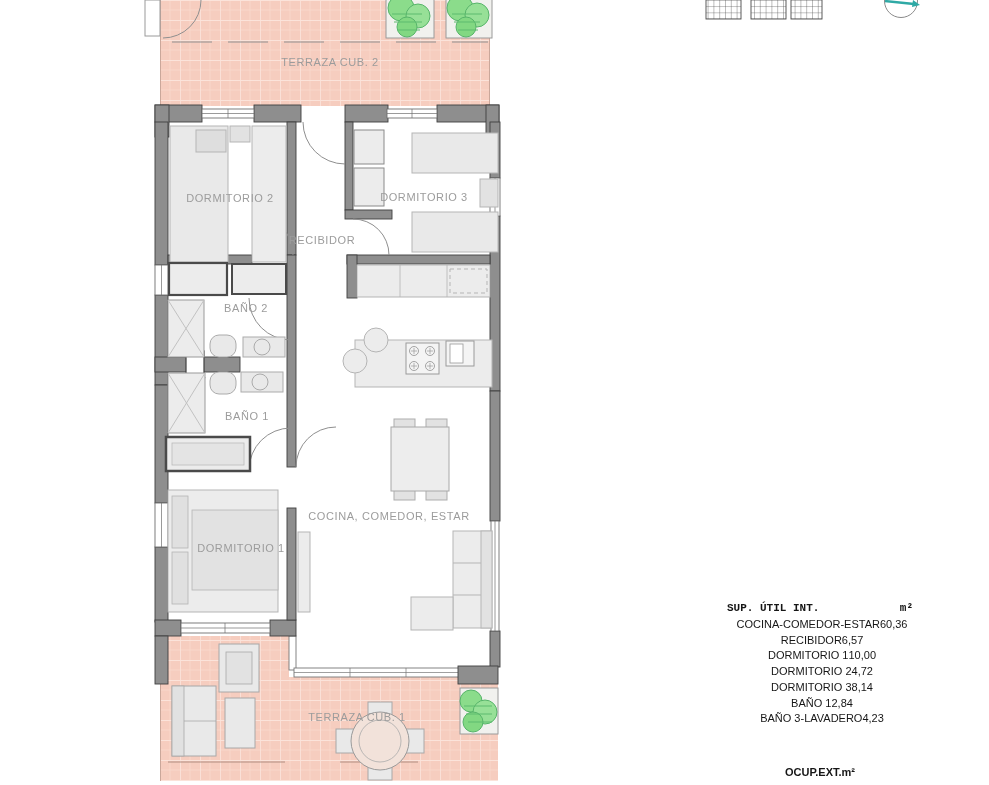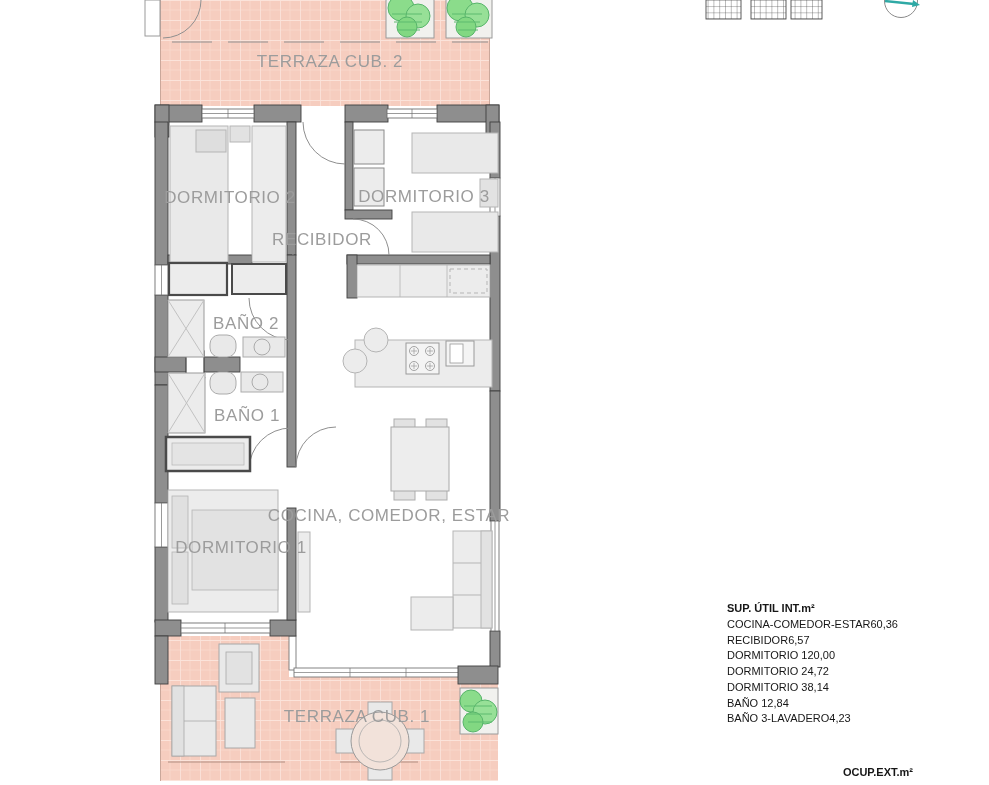--- a/index.html
+++ b/index.html
@@ -1,26 +1,26 @@
 <!DOCTYPE html>
 <html><head>
 <meta charset="utf-8">
 <style>
   html,body{margin:0;padding:0;background:#fff;}
   .canvas{position:relative;width:989px;height:785px;background:#ffffff;overflow:hidden;
           font-family:"Liberation Sans",sans-serif;}
   .plan-svg{position:absolute;left:0;top:0;}
-  .room-label{position:absolute;transform:translate(-50%,-50%);font-size:17px;color:#9c9c9c;
+  .room-label{position:absolute;transform:translate(-50%,-50%);font-size:11px;color:#9c9c9c;
               letter-spacing:0.6px;white-space:nowrap;}
   .area-table{position:absolute;left:727px;top:600px;width:190px;font-size:11px;color:#161616;}
-  .area-table .t-head{display:flex;justify-content:flex-start;font-weight:bold;line-height:16px;margin-bottom:1px;}
-  .area-table .t-row{display:flex;justify-content:flex-start;line-height:15.7px;}
+  .area-table .t-head{display:flex;justify-content:space-between;font-weight:bold;line-height:16px;margin-bottom:1px;font-family:Liberation Mono, monospace;}
+  .area-table .t-row{display:flex;justify-content:center;line-height:15.7px;}
   .t-unit{padding-right:4px;}
   .ext-table{position:absolute;left:727px;top:764px;width:190px;font-size:11px;color:#161616;}
-  .ext-table .t-head{display:flex;justify-content:flex-end;font-weight:bold;line-height:16px;}
+  .ext-table .t-head{display:flex;justify-content:center;font-weight:bold;line-height:16px;}
 </style>
 </head>
 <body>
 
 <div class="canvas">
 
   <svg class="plan-svg" width="989" height="785" viewBox="0 0 989 785">
     <defs>
       <pattern id="tiles" width="20" height="20" patternUnits="userSpaceOnUse">
         <rect width="20" height="20" fill="#f6cdbf"></rect>
@@ -258,42 +258,42 @@
       <circle cx="901" cy="1" r="16.5" fill="#ffffff" stroke="#8a8a8a" stroke-width="1"></circle>
       <path d="M885,1 L914,4" stroke="#2fa9a5" stroke-width="2.4" fill="none"></path>
       <path d="M913,0 L920,5 L912,7 Z" fill="#2fa9a5"></path>
     </g>
   </svg>
 
   <div class="room-label" style="left:330px;top:62px">TERRAZA CUB. 2</div>
   <div class="room-label" style="left:230px;top:198px">DORMITORIO 2</div>
   <div class="room-label" style="left:322px;top:240px">RECIBIDOR</div>
   <div class="room-label" style="left:424px;top:197px">DORMITORIO 3</div>
-  <div class="room-label" style="left:246px;top:324px">BAÑO 2</div>
+  <div class="room-label" style="left:246px;top:308px">BAÑO 2</div>
   <div class="room-label" style="left:247px;top:416px">BAÑO 1</div>
   <div class="room-label" style="left:241px;top:548px">DORMITORIO 1</div>
   <div class="room-label" style="left:389px;top:516px">COCINA, COMEDOR, ESTAR</div>
   <div class="room-label" style="left:357px;top:717px">TERRAZA CUB. 1</div>
 
   <div class="area-table">
     <div class="t-head">
       <span>SUP. ÚTIL INT.</span>
       <span class="t-unit">m²</span>
     </div>
     <div class="t-row">
       <span>COCINA-COMEDOR-ESTAR</span>
       <span>60,36</span>
     </div>
     <div class="t-row">
       <span>RECIBIDOR</span>
       <span>6,57</span>
     </div>
     <div class="t-row">
       <span>DORMITORIO 1</span>
-      <span>20,00</span>
+      <span>10,00</span>
     </div>
     <div class="t-row">
       <span>DORMITORIO 2</span>
       <span>4,72</span>
     </div>
     <div class="t-row">
       <span>DORMITORIO 3</span>
       <span>8,14</span>
     </div>
     <div class="t-row">

